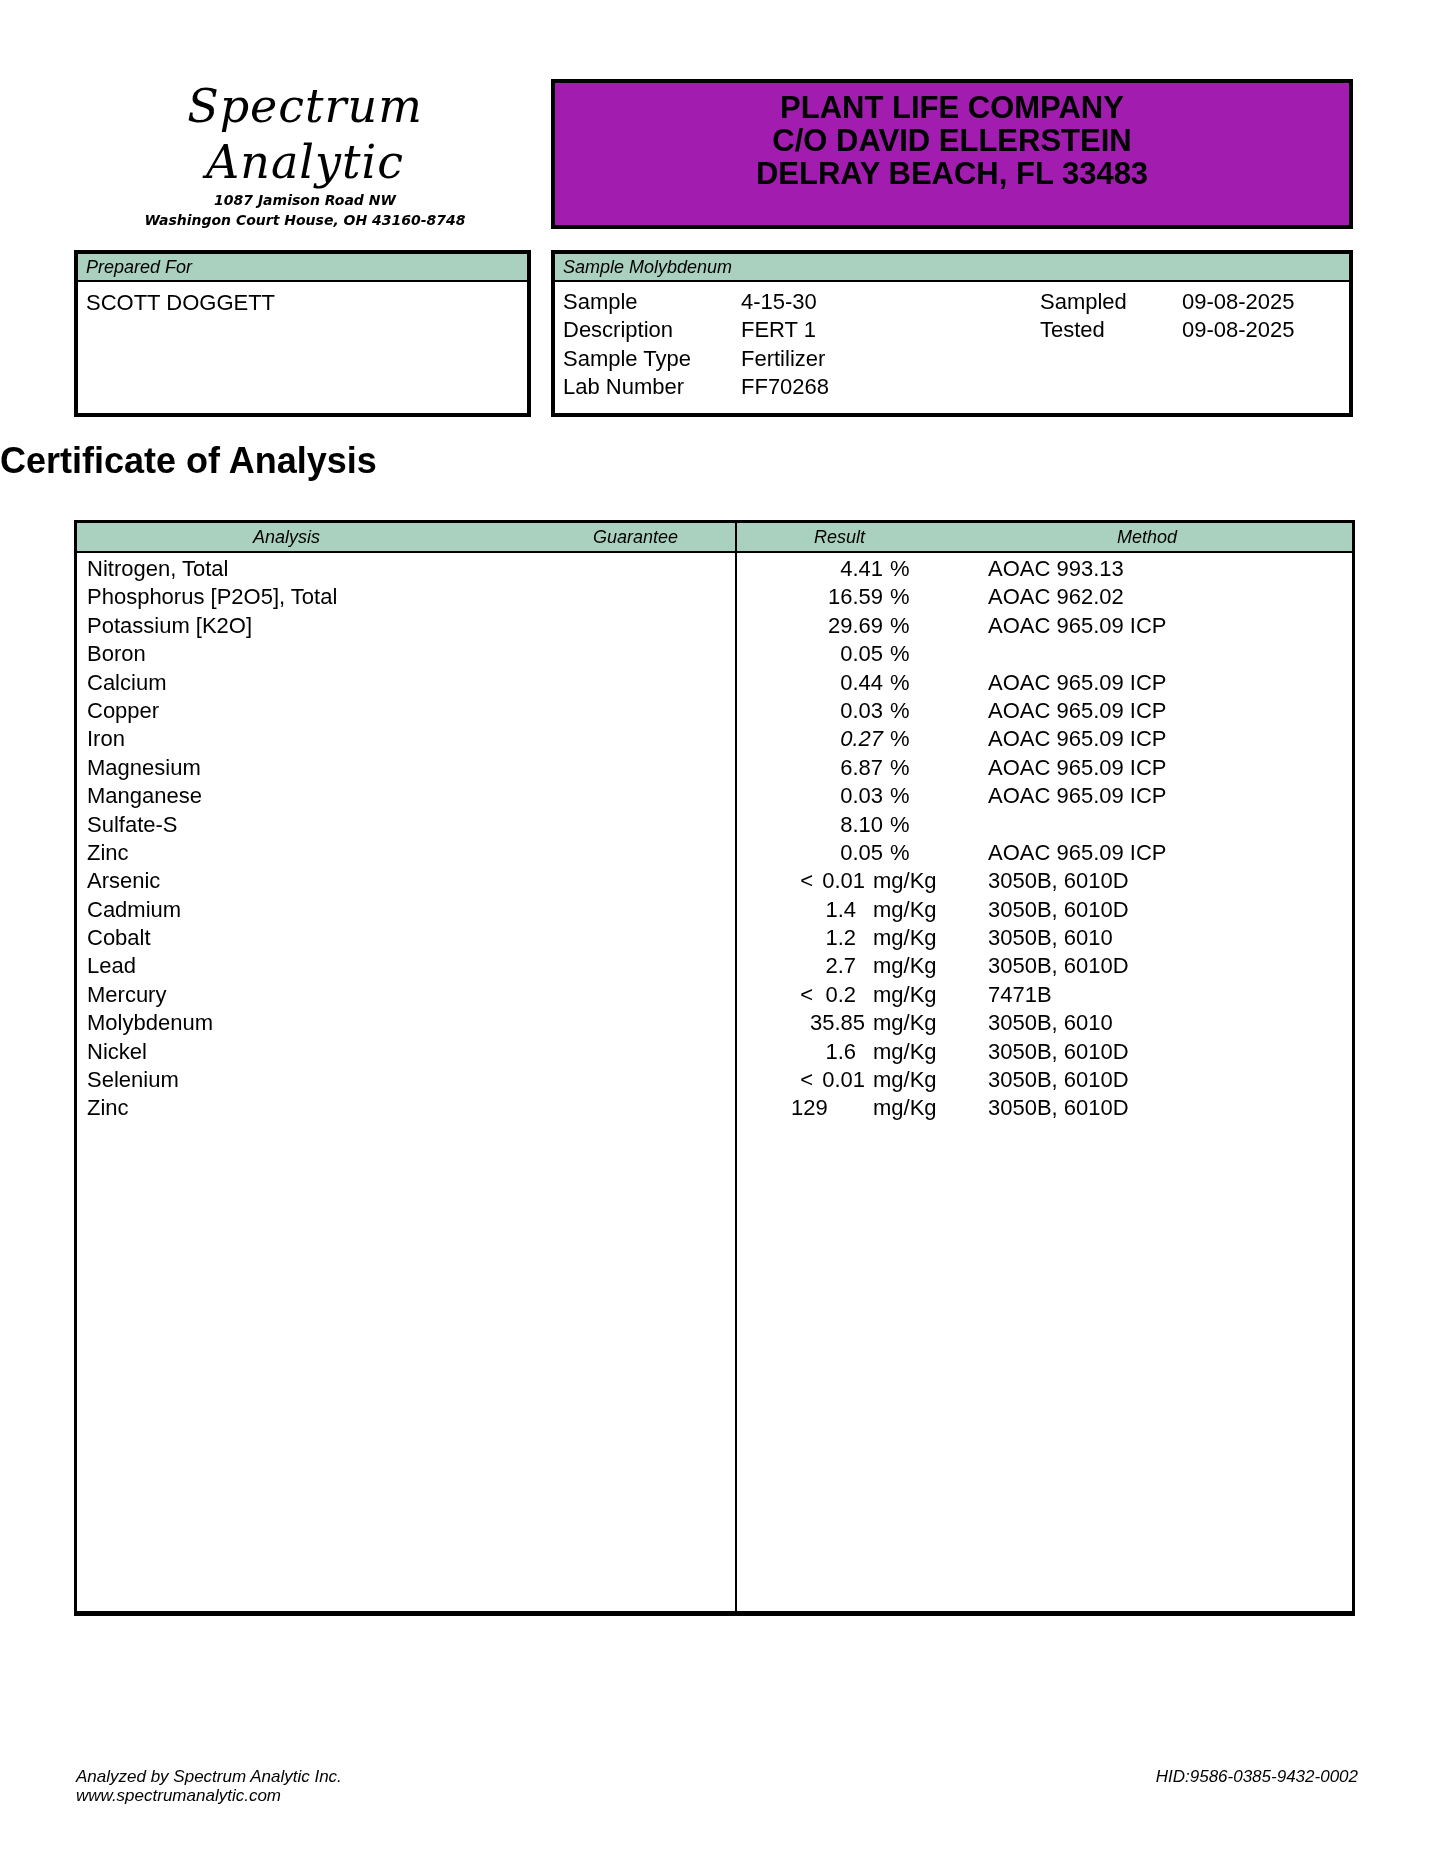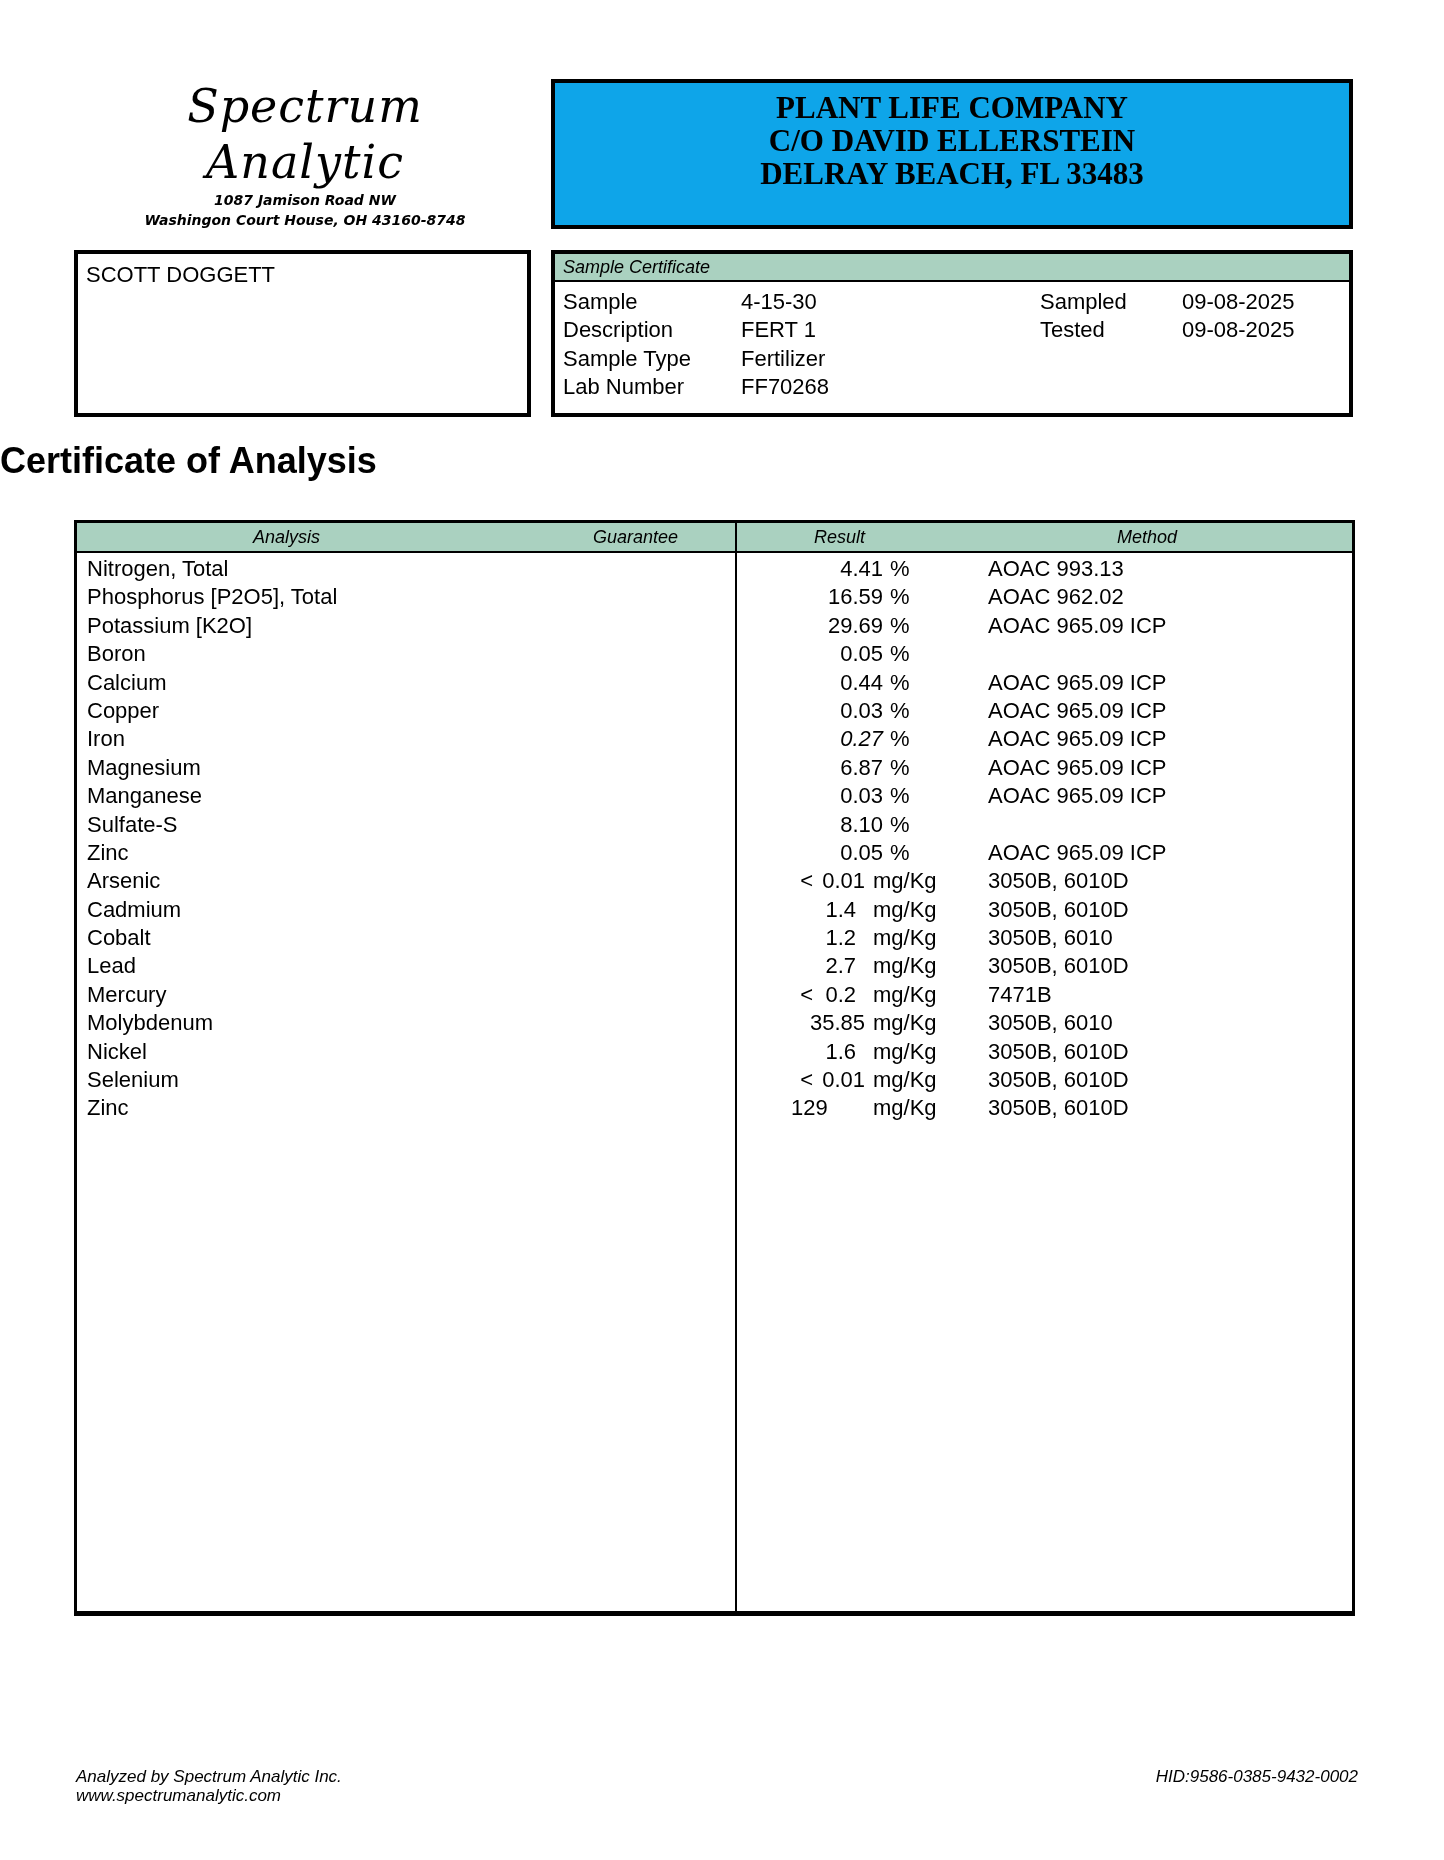--- a/index.html
+++ b/index.html
@@ -4,21 +4,21 @@
 <style>
   * { box-sizing: border-box; margin: 0; padding: 0; }
   html, body { width: 1444px; height: 1860px; background: #ffffff; }
   body { position: relative; font-family: "Liberation Sans", sans-serif; color: #000; overflow: hidden; }
 
   .logo { position: absolute; left: 95px; top: 78px; width: 420px; text-align: center; }
   .logo-name { font-family: "DejaVu Serif", serif; font-style: italic; font-size: 46px; letter-spacing: 1px; line-height: 56px; font-weight: normal; }
   .logo-addr { font-family: "DejaVu Sans", sans-serif; font-style: italic; font-weight: bold; font-size: 14px; line-height: 20px; margin-top: 0; }
   .logo-web { font-family: "DejaVu Sans", sans-serif; font-style: italic; font-weight: bold; font-size: 14px; margin-top: 18px; }
 
-  .address-box { position: absolute; left: 551px; top: 79px; width: 802px; height: 150px; background: #0ea5e9; border: 4px solid #000; text-align: center; padding-top: 8px; font-family: Liberation Serif, serif; }
+  .address-box { position: absolute; left: 551px; top: 79px; width: 802px; height: 150px; background: #a21caf; border: 4px solid #000; text-align: center; padding-top: 8px; }
   .address-line { font-weight: bold; font-size: 31px; line-height: 33px; }
 
   .box { position: absolute; border: 4px solid #000; background: #fff; }
   .box-header { background: #aad1c0; border-bottom: 2px solid #000; height: 28px; font-style: italic; font-size: 18px; line-height: 26px; padding-left: 8px; }
   .prepared { left: 74px; top: 250px; width: 457px; height: 167px; }
   .prepared-name { font-size: 22px; padding: 8px 0 0 8px; }
 
   .sample { left: 551px; top: 250px; width: 802px; height: 167px; }
   .sample-grid { position: relative; height: 130px; }
   .si { position: absolute; font-size: 22px; line-height: 28px; }
@@ -51,25 +51,26 @@
   <div class="logo-web">www.spectrumanalytic.com</div>
 </div>
 
 <div class="address-box">
   <div class="address-line">PLANT LIFE COMPANY</div>
   <div class="address-line">C/O DAVID ELLERSTEIN</div>
   <div class="address-line">DELRAY BEACH, FL  33483</div>
 </div>
 
 <div class="box prepared">
+  <div class="box-header">Prepared For</div>
   <div class="prepared-name">SCOTT DOGGETT</div>
 </div>
 
 <div class="box sample">
-  <div class="box-header">Sample Certificate</div>
+  <div class="box-header">Sample Molybdenum</div>
   <div class="sample-grid">
     <span class="si" style="left:8px;top:6px;">Sample</span>
     <span class="si" style="left:186px;top:6px;">4-15-30</span>
     <span class="si" style="left:8px;top:34px;">Description</span>
     <span class="si" style="left:186px;top:34px;text-align:right;">FERT 1</span>
     <span class="si" style="left:8px;top:63px;">Sample Type</span>
     <span class="si" style="left:186px;top:63px;">Fertilizer</span>
     <span class="si" style="left:8px;top:91px;">Lab Number</span>
     <span class="si" style="left:186px;top:91px;">FF70268</span>
     <span class="si" style="left:485px;top:6px;">Sampled</span>

